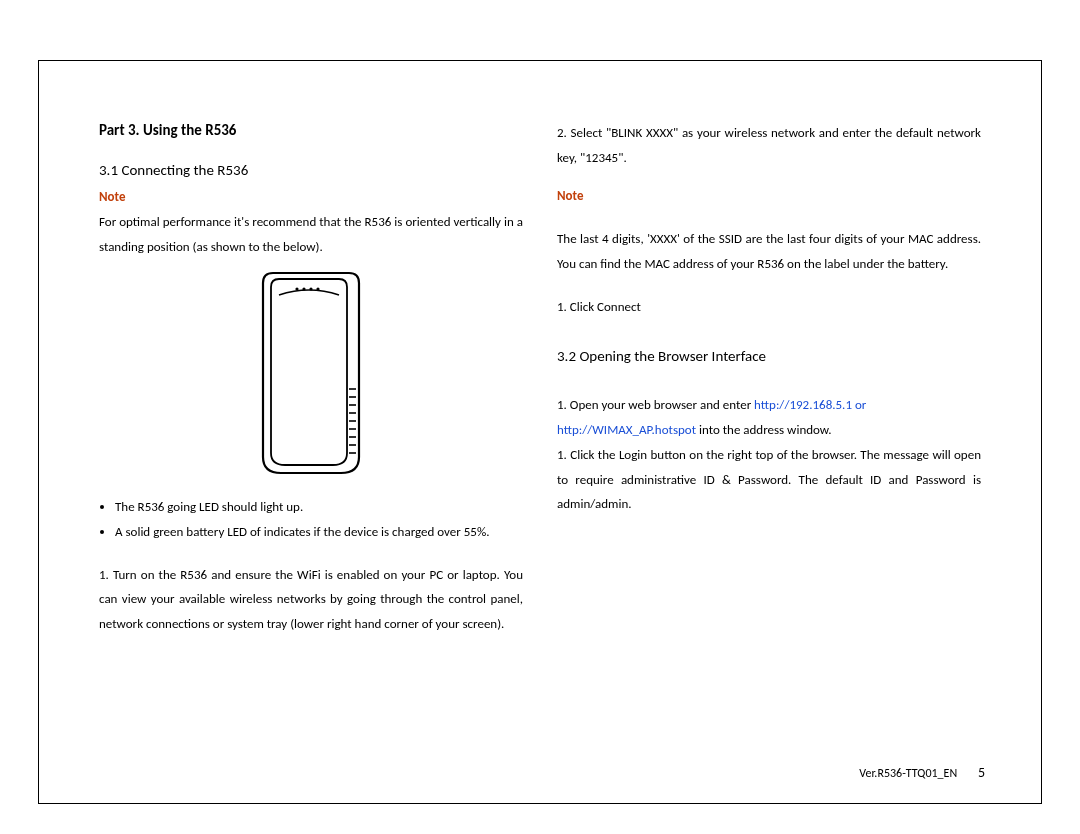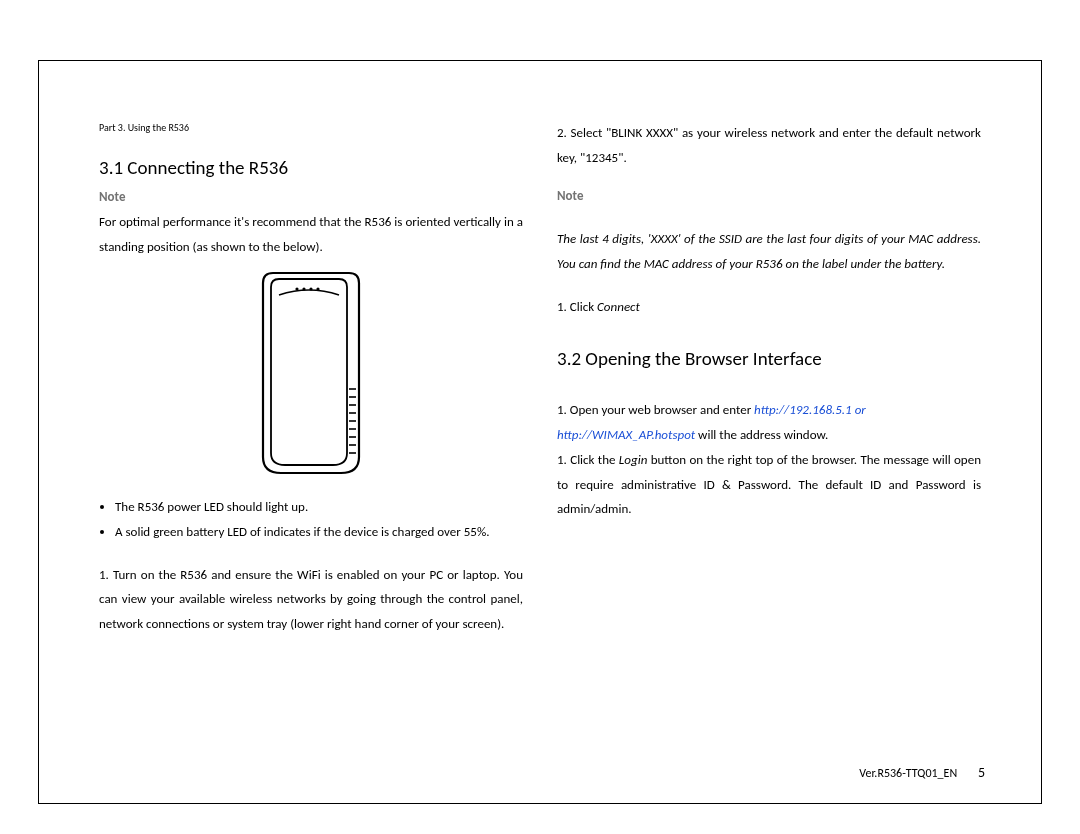--- a/index.html
+++ b/index.html
@@ -26,49 +26,47 @@
   }
   .columns {
     display: flex;
     gap: 34px;
   }
   .col {
     flex: 1;
     min-width: 0;
   }
   .part-title {
-    font-size: 10px;
-    font-weight: normal;
+    font-size: 15px;
+    font-weight: bold;
     margin: 0 0 22px 0;
   }
   .section-title {
-    font-size: 19px;
+    font-size: 15px;
     font-weight: normal;
     margin: 0 0 10px 0;
   }
   .note-label {
-    color: #737373;
+    color: #c2410c;
     font-weight: bold;
     font-size: 13px;
     margin-bottom: 6px;
   }
   .body-text {
     font-size: 13px;
     line-height: 1.9;
   }
   .justify {
     text-align: justify;
   }
   .italic {
-    font-style: italic;
     margin-top: 24px;
   }
   .link {
     color: #1a4fd6;
-    font-style: italic;
   }
   ul.dots {
     list-style: disc;
     padding-left: 16px;
     margin: 4px 0 0 0;
   }
   ul.dots li {
     font-size: 13px;
     line-height: 1.9;
   }
@@ -131,21 +129,21 @@
               <line x1="108" y1="152" x2="115" y2="152" stroke-width="1.6"></line>
               <line x1="108" y1="160" x2="115" y2="160" stroke-width="1.6"></line>
               <line x1="108" y1="168" x2="115" y2="168" stroke-width="1.6"></line>
               <line x1="108" y1="176" x2="115" y2="176" stroke-width="1.6"></line>
               <line x1="108" y1="184" x2="115" y2="184" stroke-width="1.6"></line>
             </g>
           </svg>
         </div>
 
         <ul class="dots">
-          <li>The R536 power LED should light up.</li>
+          <li>The R536 going LED should light up.</li>
           <li>A solid green battery LED of indicates if the device is charged over 55%.</li>
         </ul>
 
         <div class="spacer-md"></div>
 
         <div class="body-text justify">1. Turn on the R536 and ensure the WiFi is enabled on your PC or laptop. You can view your available wireless networks by going through the control panel, network connections or system tray (lower right hand corner of your screen).</div>
       </div>
 
       <div class="col">
 
@@ -164,21 +162,21 @@
         </div>
 
         <div class="spacer-lg"></div>
 
         <div class="section-title">3.2 Opening the Browser Interface</div>
 
         <div class="spacer-md"></div>
 
         <div class="body-text">
           <span>1. Open your web browser and enter </span><span class="link">http://192.168.5.1 or</span><br>
-          <span class="link">http://WIMAX_AP.hotspot</span><span> will the address window.</span>
+          <span class="link">http://WIMAX_AP.hotspot</span><span> into the address window.</span>
         </div>
 
         <div class="body-text justify">
           <span>1. Click the </span><span class="italic">Login</span><span> button on the right top of the browser. The message will open to require administrative ID &amp; Password. The default ID and Password is admin/admin.</span>
         </div>
 
       </div>
     </div>
 
     <div class="footer">

